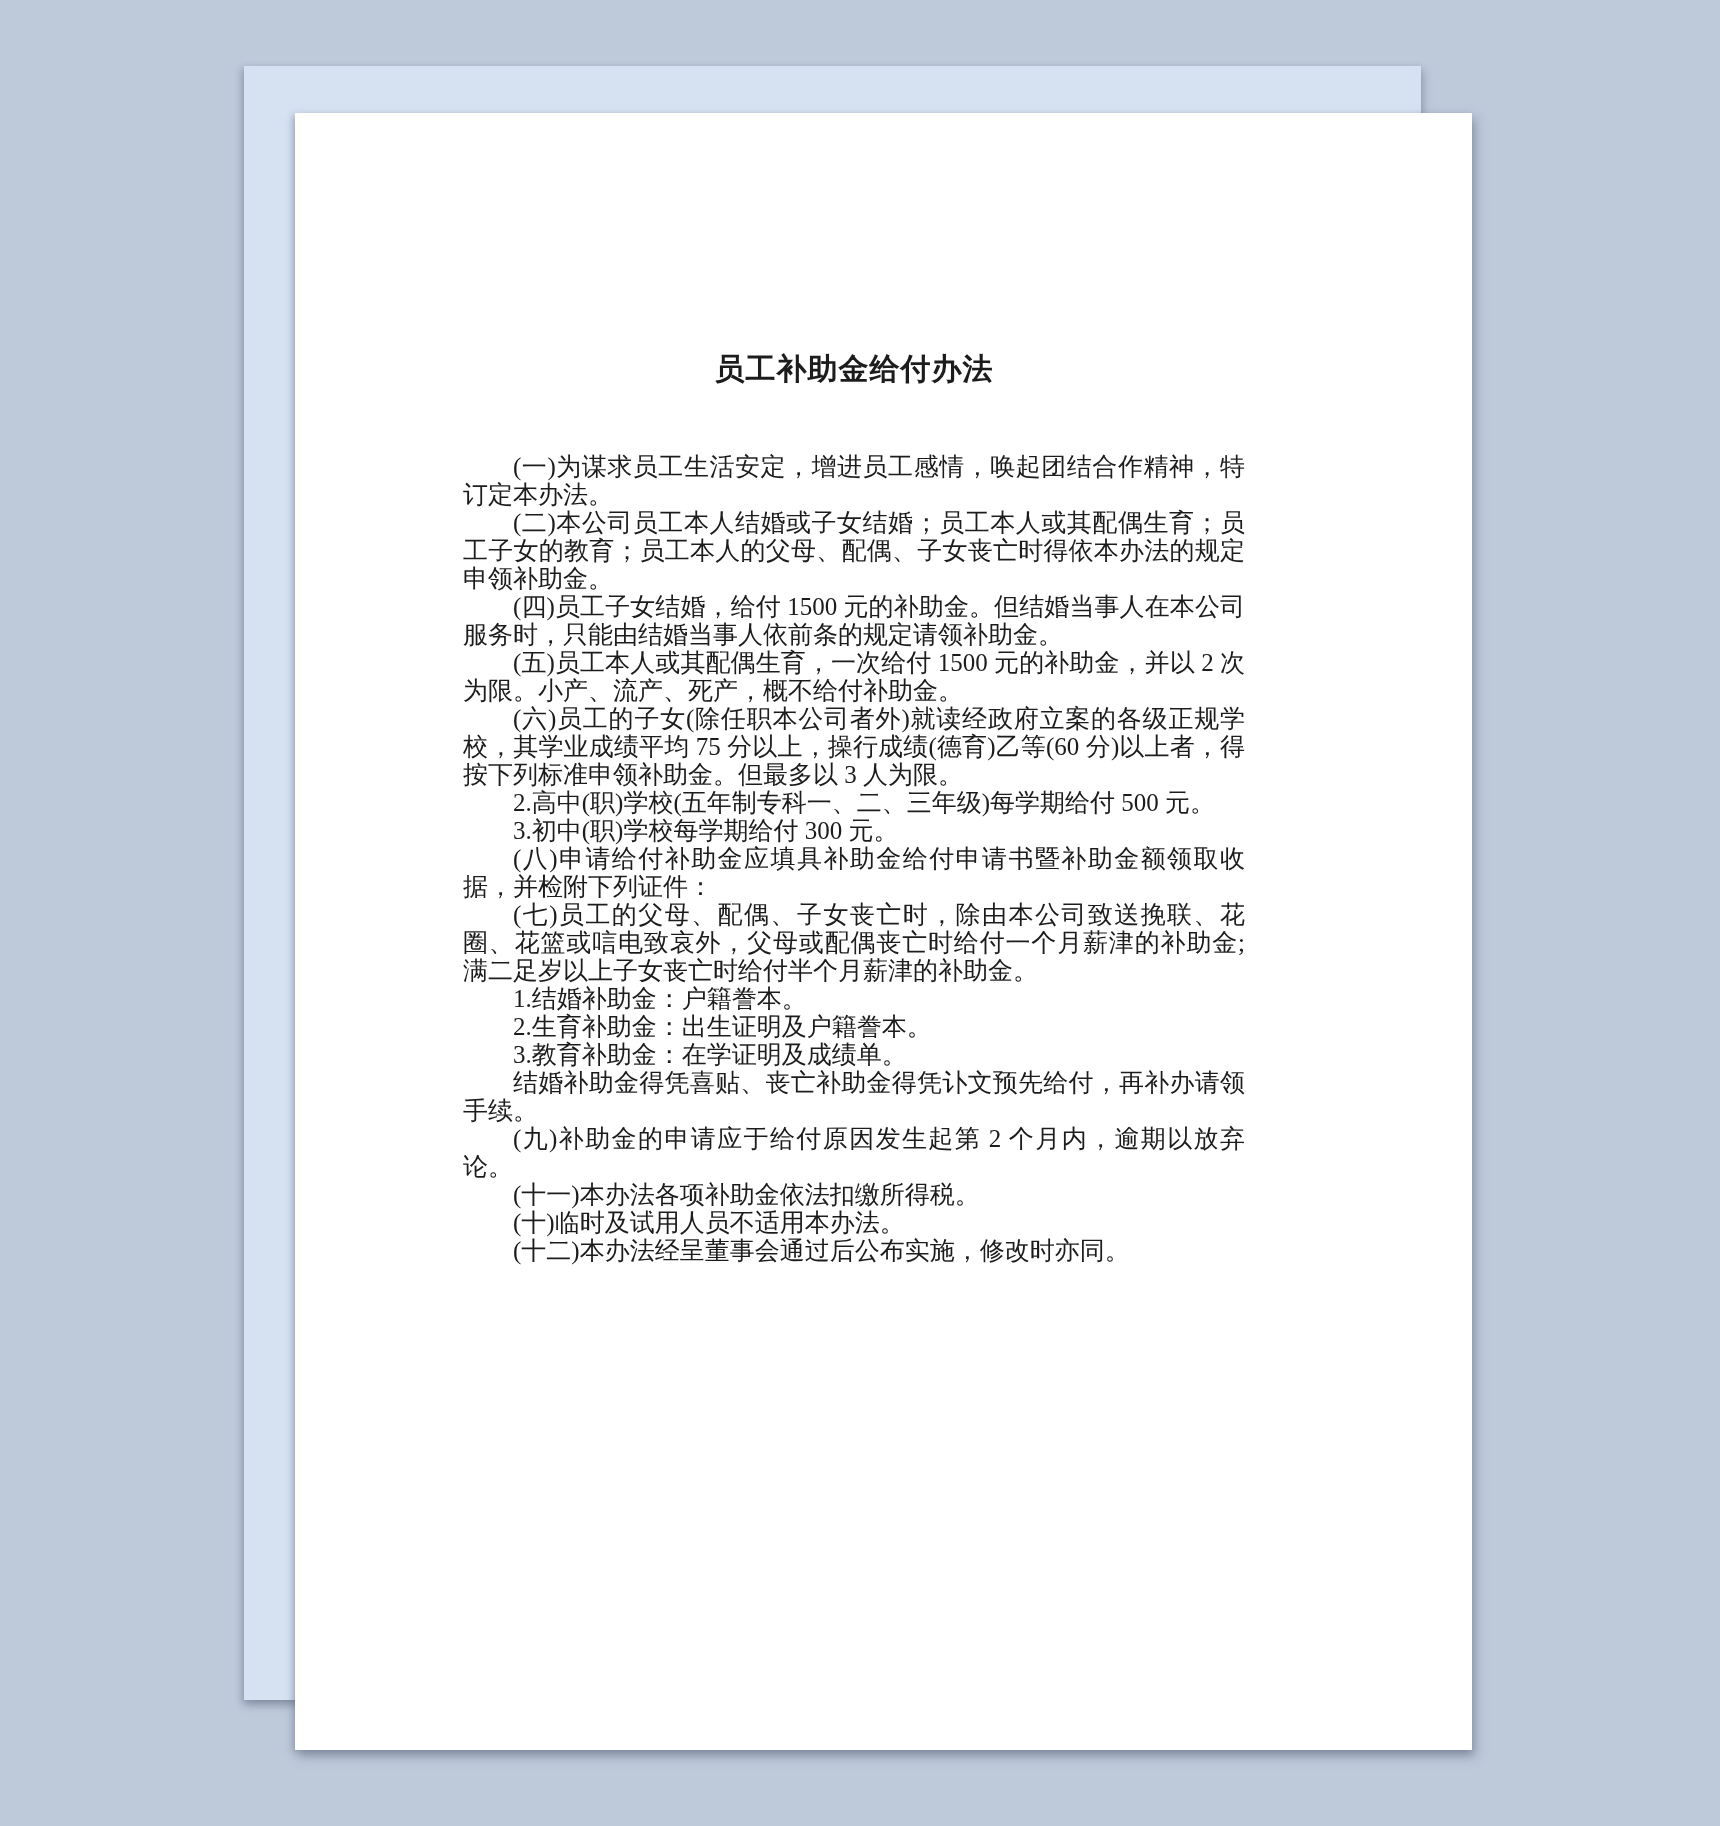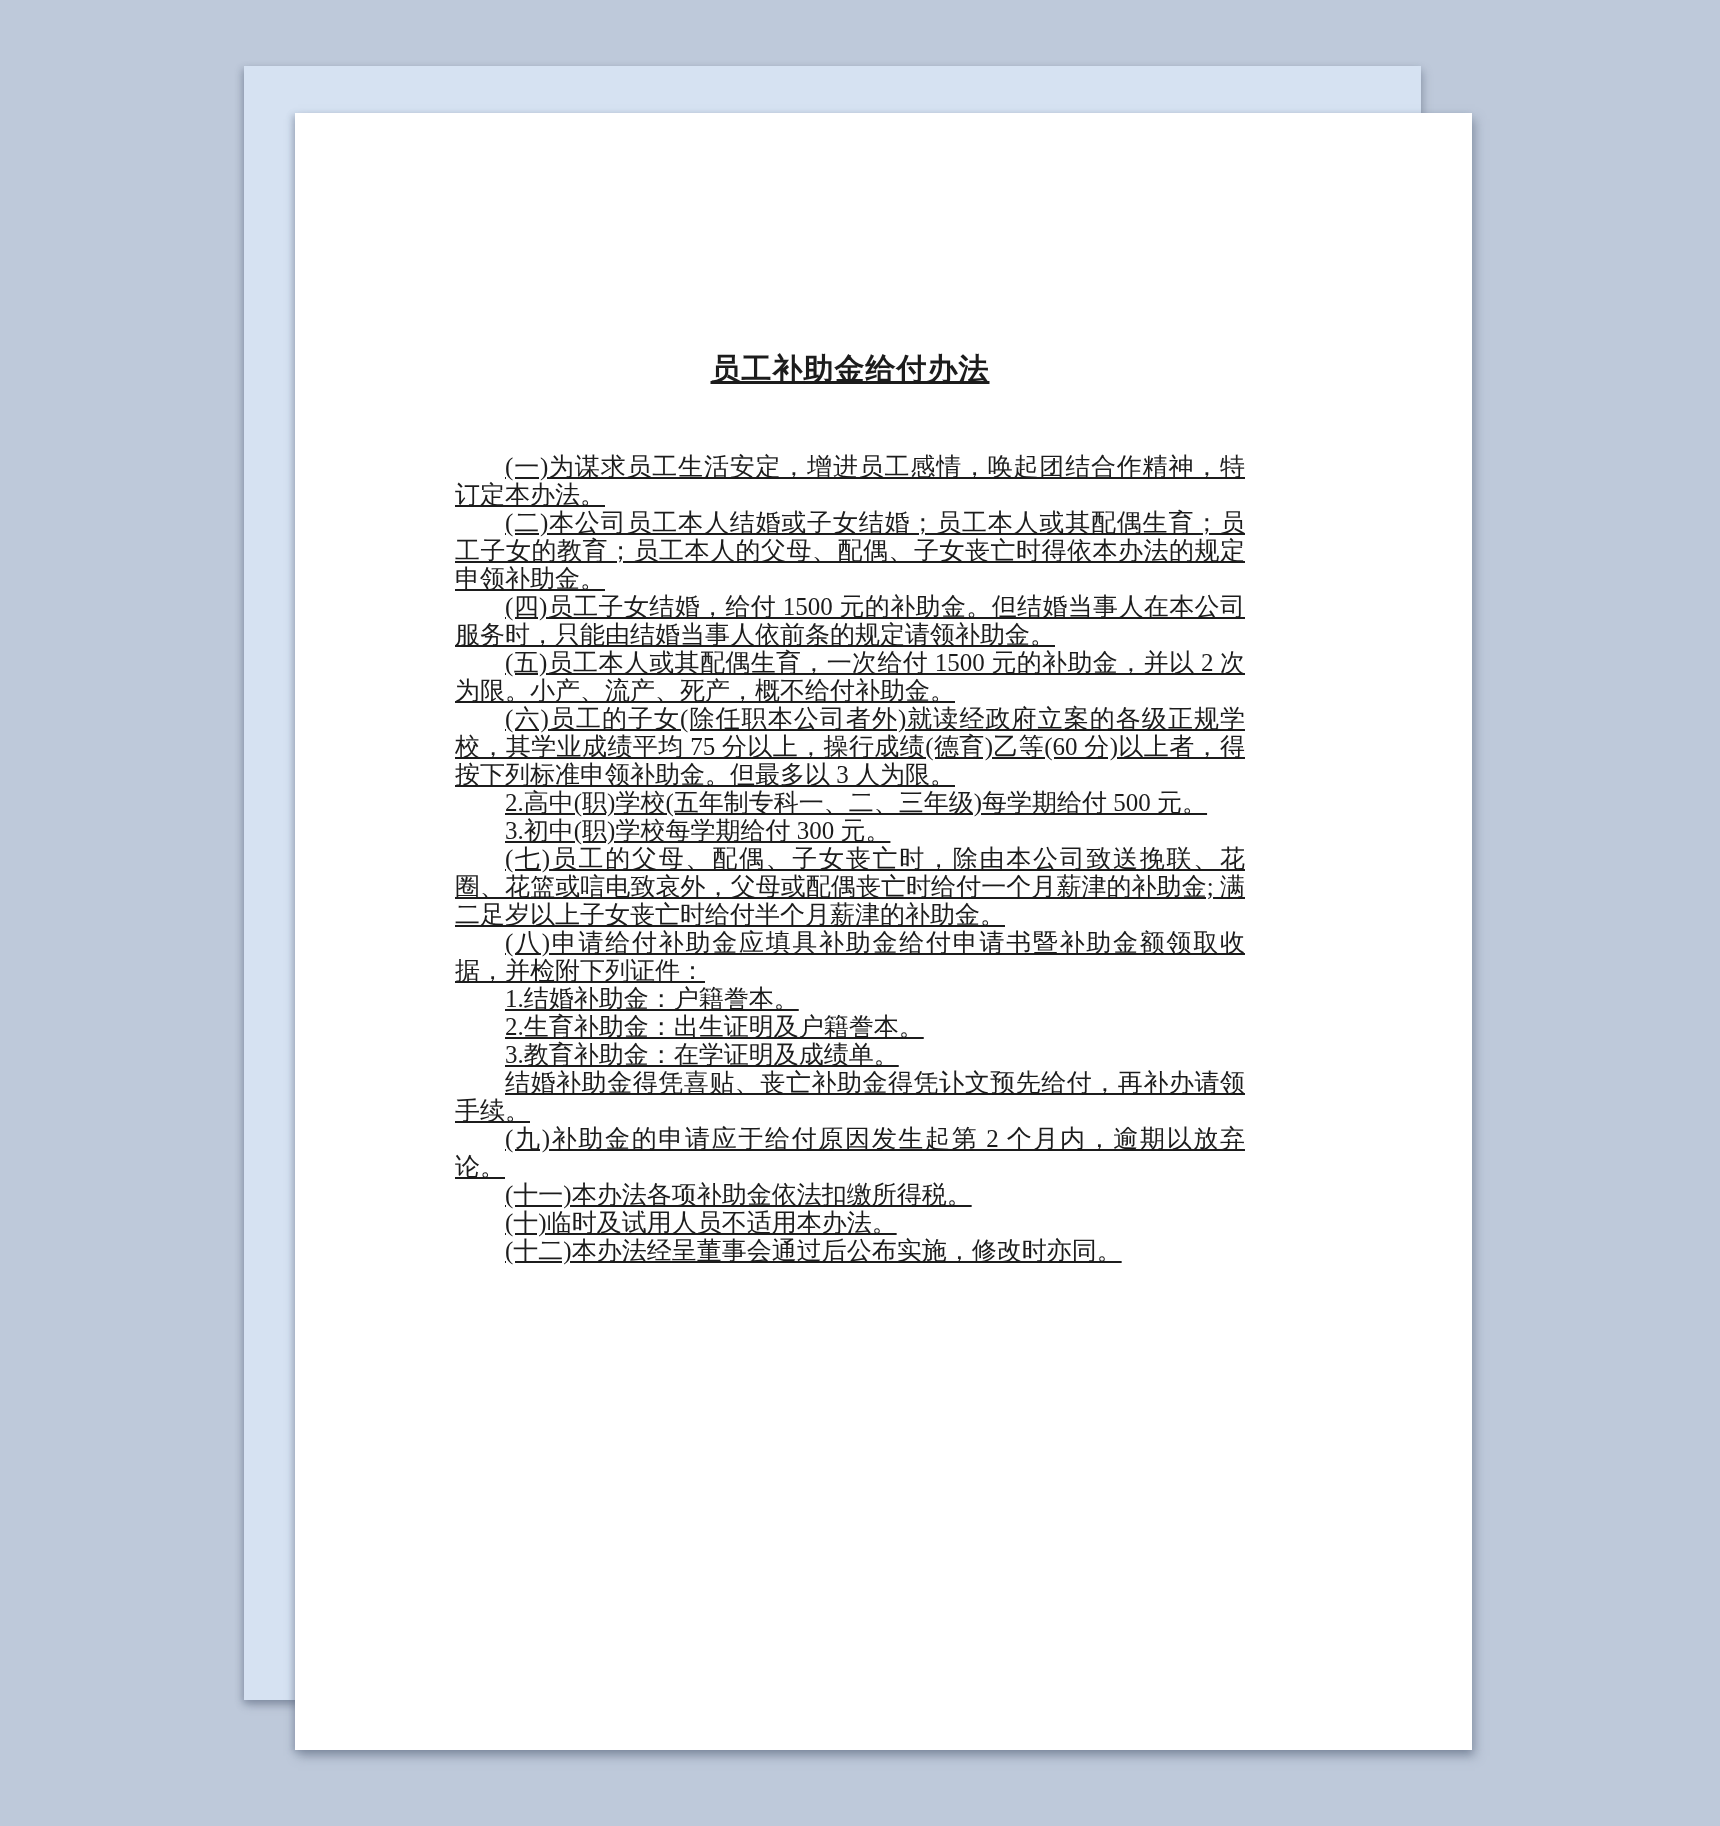--- a/index.html
+++ b/index.html
@@ -26,21 +26,21 @@
   }
   .doc-page{
     position:absolute;
     left:295px; top:113px;
     width:1177px; height:1637px;
     background:var(--page);
     box-shadow:-3px 2px 6px rgba(92,106,128,0.30), 3px 6px 10px rgba(92,106,128,0.55);
   }
   .doc-content{
     position:absolute;
-    top:239px; left:160px; right:227px;text-decoration:underline;
+    top:239px; left:168px; right:227px;
   }
   .doc-title{
     text-align:center;
     font-size:30px;
     line-height:34px;
     font-weight:bold;
     letter-spacing:1px;
     margin-bottom:67px;
   }
   .doc-body p{
@@ -60,22 +60,22 @@
   <div class="doc-content">
     <h1 class="doc-title">员工补助金给付办法</h1>
     <div class="doc-body">
         <p>(一)为谋求员工生活安定，增进员工感情，唤起团结合作精神，特订定本办法。</p>
         <p>(二)本公司员工本人结婚或子女结婚；员工本人或其配偶生育；员工子女的教育；员工本人的父母、配偶、子女丧亡时得依本办法的规定申领补助金。</p>
         <p>(四)员工子女结婚，给付 1500 元的补助金。但结婚当事人在本公司服务时，只能由结婚当事人依前条的规定请领补助金。</p>
         <p>(五)员工本人或其配偶生育，一次给付 1500 元的补助金，并以 2 次为限。小产、流产、死产，概不给付补助金。</p>
         <p>(六)员工的子女(除任职本公司者外)就读经政府立案的各级正规学校，其学业成绩平均 75 分以上，操行成绩(德育)乙等(60 分)以上者，得按下列标准申领补助金。但最多以 3 人为限。</p>
         <p>2.高中(职)学校(五年制专科一、二、三年级)每学期给付 500 元。</p>
         <p>3.初中(职)学校每学期给付 300 元。</p>
+        <p>(八)申请给付补助金应填具补助金给付申请书暨补助金额领取收据，并检附下列证件：</p>
         <p>(七)员工的父母、配偶、子女丧亡时，除由本公司致送挽联、花圈、花篮或唁电致哀外，父母或配偶丧亡时给付一个月薪津的补助金; 满二足岁以上子女丧亡时给付半个月薪津的补助金。</p>
-        <p>(八)申请给付补助金应填具补助金给付申请书暨补助金额领取收据，并检附下列证件：</p>
         <p>1.结婚补助金：户籍誊本。</p>
         <p>2.生育补助金：出生证明及户籍誊本。</p>
         <p>3.教育补助金：在学证明及成绩单。</p>
         <p>结婚补助金得凭喜贴、丧亡补助金得凭讣文预先给付，再补办请领手续。</p>
         <p>(九)补助金的申请应于给付原因发生起第 2 个月内，逾期以放弃论。</p>
         <p>(十一)本办法各项补助金依法扣缴所得税。</p>
         <p>(十)临时及试用人员不适用本办法。</p>
         <p>(十二)本办法经呈董事会通过后公布实施，修改时亦同。</p>
       </div>
   </div>

